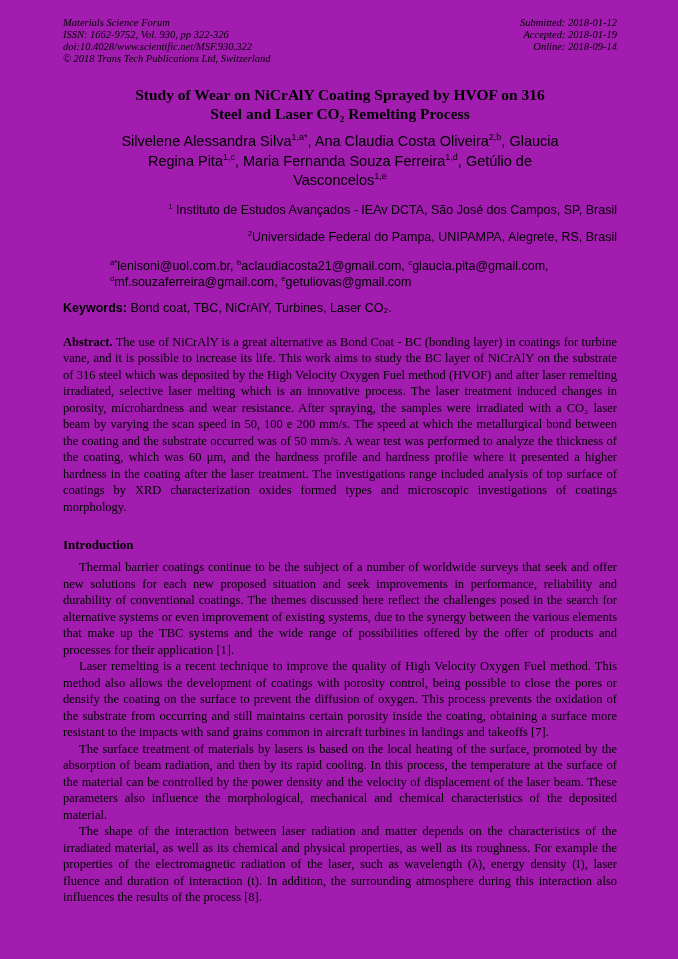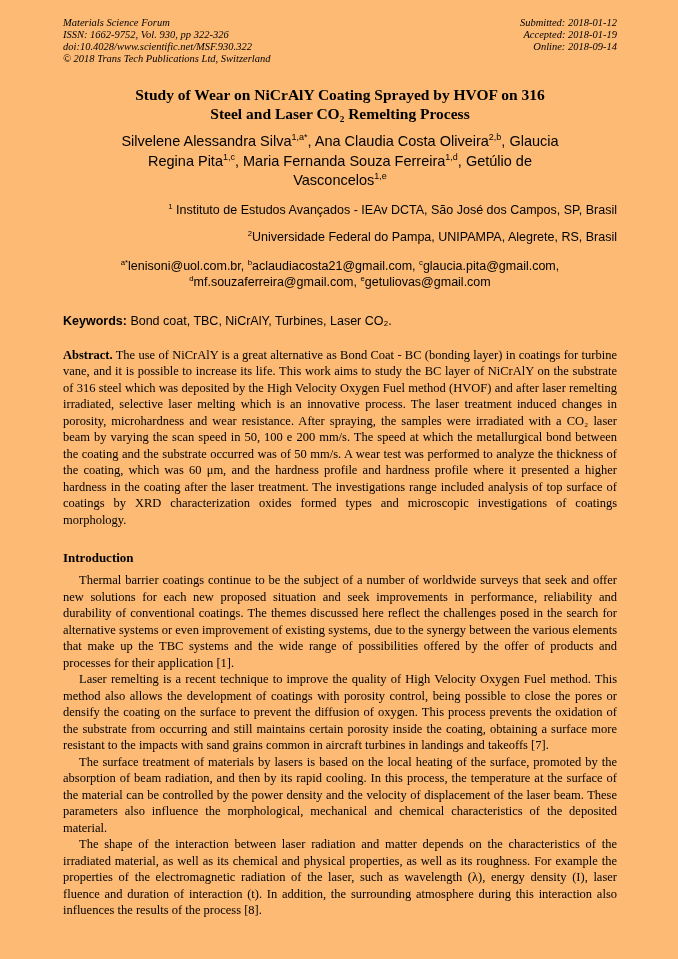--- a/index.html
+++ b/index.html
@@ -6,21 +6,21 @@
   html, body { background: #ffffff; }
   body {
     width: 678px; height: 959px;
     color: #000;
     font-family: "Liberation Serif", serif;
   }
   .page {
     width: 678px; height: 959px;
     padding: 17px 61px 0 63px;
     overflow: hidden;
-    background: #fdba74;
+    background: #a21caf;
   }
   .header {
     display: flex;
     justify-content: space-between;
     font-style: italic;
     font-size: 10.5px;
     line-height: 12px;
     font-family: "Liberation Serif", serif;
   }
   .header-right { text-align: right; }
@@ -46,29 +46,29 @@
     font-family: "Liberation Sans", sans-serif;
     font-size: 12.5px;
     line-height: 15px;
     text-align: right;
     margin-top: 12px;
   }
   .emails {
     font-family: "Liberation Sans", sans-serif;
     font-size: 12.5px;
     line-height: 16.5px;
-    text-align: center;
+    text-align: left;
     max-width: 460px;
     margin: 13px auto 0;
   }
   .keywords {
     font-family: "Liberation Sans", sans-serif;
     font-size: 12.5px;
     line-height: 16px;
-    margin-top: 22px;
+    margin-top: 9px;
   }
   .kw-label { font-weight: bold; }
   .abstract {
     font-size: 12.5px;
     line-height: 16.5px;
     text-align: justify;
     margin-top: 18px;
   }
   .abs-label { font-weight: bold; }
   .section-heading {

